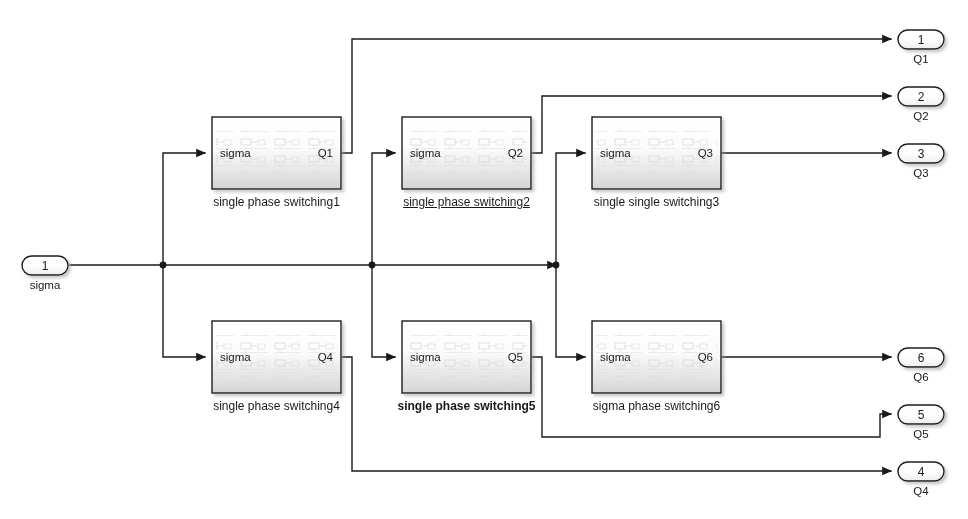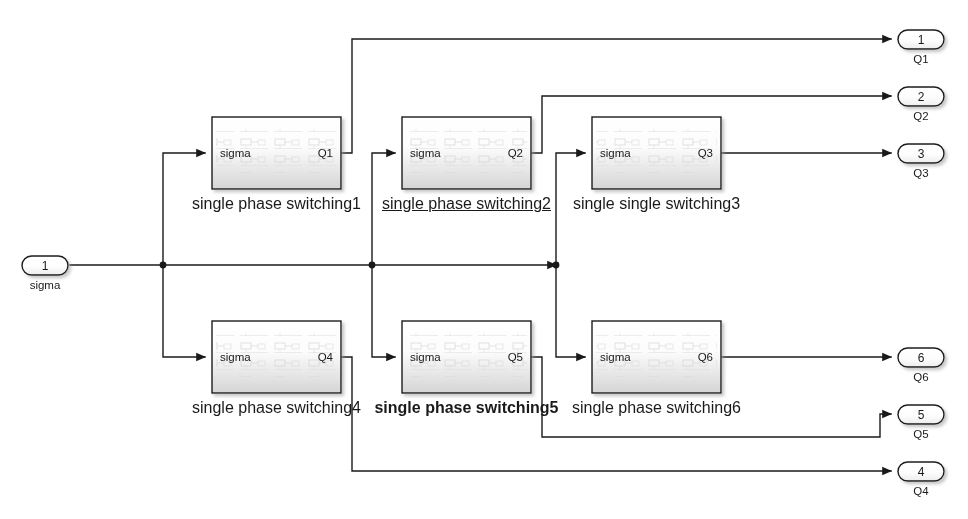--- a/index.html
+++ b/index.html
@@ -1,20 +1,20 @@
 <!DOCTYPE html>
 <html><head>
 <meta charset="utf-8">
 <style>
   html,body{margin:0;padding:0;background:#fff;}
   body{width:968px;height:519px;overflow:hidden;
        font-family:"Liberation Sans",sans-serif;}
   #canvas{position:relative;width:968px;height:519px;background:#ffffff;}
   svg{position:absolute;left:0;top:0;width:968px;height:519px;}
-  .blk-label{position:absolute;font-size:16px;color:#1a1a1a;
+  .blk-label{position:absolute;font-size:12px;color:#1a1a1a;
              white-space:nowrap;text-align:center;}
   .port-label{position:absolute;font-size:11.5px;color:#1a1a1a;
               white-space:nowrap;text-align:center;}
   .io-num{font-size:12px;fill:#1a1a1a;}
   .pin{font-size:11.5px;fill:#1a1a1a;}
 </style>
 </head>
 <body>
 
 <div id="canvas">
@@ -134,21 +134,21 @@
         </g>
       </g>
   </svg>
 
   <div id="labels">
       <div class="blk-label" style="left: 172px; top: 195px; width: 209px;">single phase switching1</div>
       <div class="blk-label" style="left: 362px; top: 195px; width: 209px; text-decoration: underline;">single phase switching2</div>
       <div class="blk-label" style="left: 552px; top: 195px; width: 209px;">single single switching3</div>
       <div class="blk-label" style="left: 172px; top: 399px; width: 209px;">single phase switching4</div>
       <div class="blk-label" style="left: 362px; top: 399px; width: 209px; font-weight: bold;">single phase switching5</div>
-      <div class="blk-label" style="left: 552px; top: 399px; width: 209px;">single phase switching6</div>
+      <div class="blk-label" style="left: 552px; top: 399px; width: 209px;">sigma phase switching6</div>
       <div class="port-label" style="left: -8px; top: 279px; width: 106px;">sigma</div>
       <div class="port-label" style="left: 868px; top: 53px; width: 106px;">Q1</div>
       <div class="port-label" style="left: 868px; top: 110px; width: 106px;">Q2</div>
       <div class="port-label" style="left: 868px; top: 167px; width: 106px;">Q3</div>
       <div class="port-label" style="left: 868px; top: 371px; width: 106px;">Q6</div>
       <div class="port-label" style="left: 868px; top: 428px; width: 106px;">Q5</div>
       <div class="port-label" style="left: 868px; top: 485px; width: 106px;">Q4</div>
     </div>
 </div>
 

